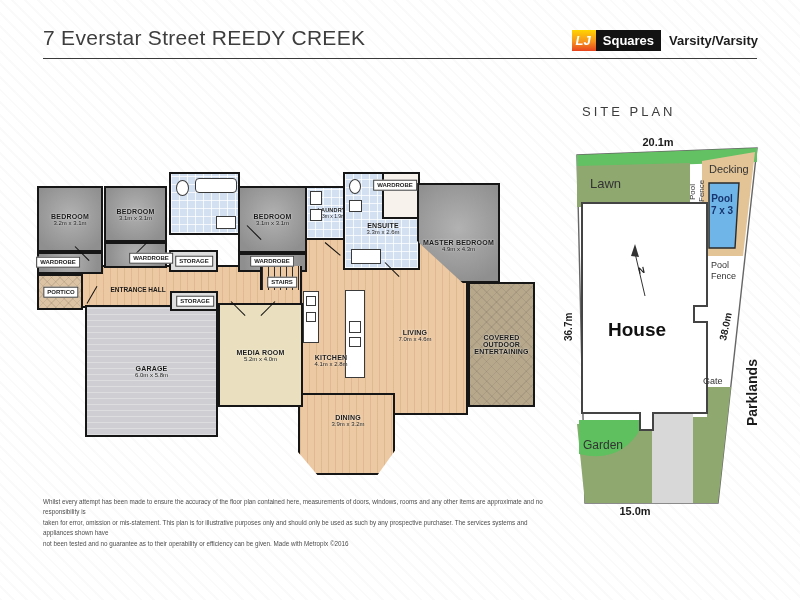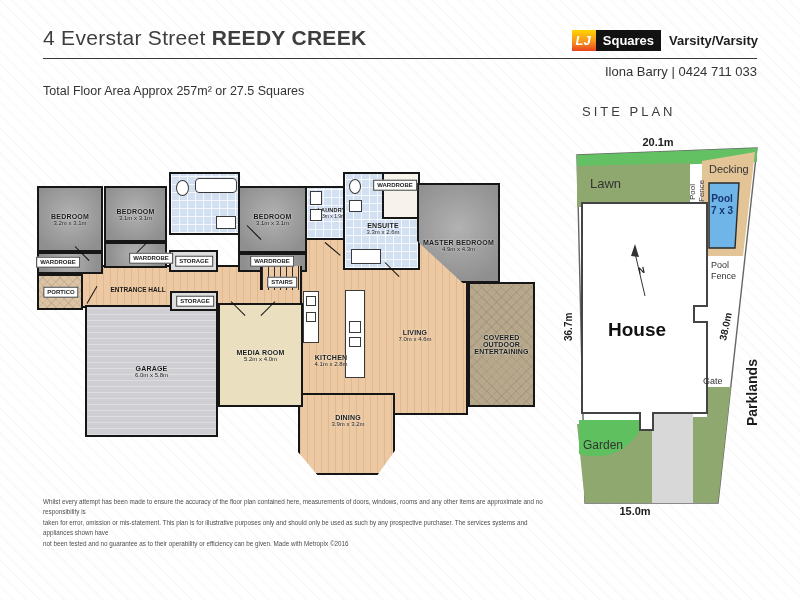--- a/index.html
+++ b/index.html
@@ -8,21 +8,21 @@
     font-family:"Liberation Sans", sans-serif;
     color:#333;
     background:#fff;
   }
   #page {
     position:relative; width:800px; height:600px; overflow:hidden;
     background-image:repeating-linear-gradient(45deg, rgba(0,0,0,0.018) 0 2px, transparent 2px 9px);
   }
   
   .title { position:absolute; left:43px; top:26px; font-size:21px; color:#3d3d3d; font-weight:400; letter-spacing:.3px; }
-  .title b { font-weight:700; }
+  .title b { font-weight:400; }
   .header-rule { position:absolute; left:43px; top:58px; width:714px; height:0; border-top:1.2px solid #3a3a3a; }
   .meta1 { position:absolute; left:43px; top:64px; font-size:12.5px; color:#333; }
   .meta2 { position:absolute; left:43px; top:84px; font-size:12.5px; color:#333; }
   .brand { position:absolute; left:588px; top:30px; width:170px; display:flex; align-items:center; justify-content:flex-end; gap:8px; }
   .brand .lj {
     background:linear-gradient(180deg,#ffd400 0%,#f7941d 55%,#e8431e 100%);
     color:#fff; font-weight:700; font-style:italic; font-size:13px; padding:3px 5px 3px 4px;
   }
   .brand .hooker { background:#121212; color:#fff; font-weight:700; font-size:13px; padding:3px 7px; }
   .brand .office { color:#1c1c1c; font-weight:700; font-size:13px; }
@@ -83,31 +83,29 @@
   
   #sp { position:absolute; left:563px; top:136px; width:237px; height:390px; }
   
   #disclaimer { position:absolute; left:43px; top:497px; width:515px; font-size:6.3px; line-height:1.65; color:#4d4d4d; }
 </style>
 </head>
 <body>
 
 <div id="page">
 
-  <div class="title"><span>4 Everstar Street</span> <b>REEDY CREEK</b></div>
+  <div class="title"><span>7 Everstar Street</span> <b>REEDY CREEK</b></div>
   <div class="brand">
     <span style="display:inline-flex">
         <span class="lj">LJ</span>
         <span class="hooker">Squares</span>
       </span>
     <span class="office">Varsity/Varsity</span>
   </div>
   <div class="header-rule"></div>
-  <div class="agent">Ilona Barry | 0424 711 033</div>
-  <div class="meta2">Total Floor Area Approx 257m² or 27.5 Squares</div>
 
   <div id="sp-title" class="plan-title">SITE PLAN</div>
 
   <div id="fp">
 
     <div class="wood" style="left:203px;top:63px;width:110px;height:47px;border-width:0"></div>
     <div class="wood" style="left:45px;top:95px;width:235px;height:43px"></div>
     <div class="wood" style="left:265px;top:63px;width:168px;height:182px"></div>
     <div class="wood" style="left:263px;top:223px;width:97px;height:82px;clip-path:polygon(0 0,100% 0,100% 70%,82% 100%,20% 100%,0 72%)"></div>
 

